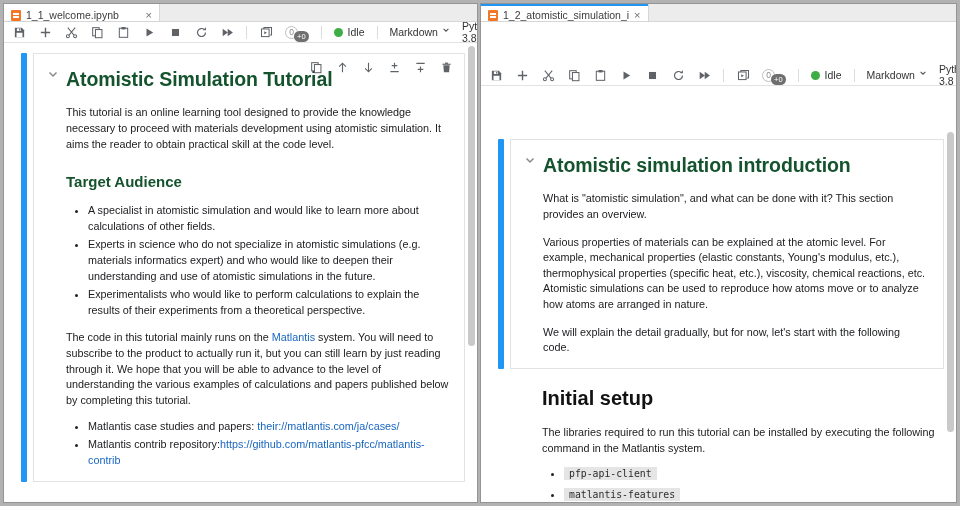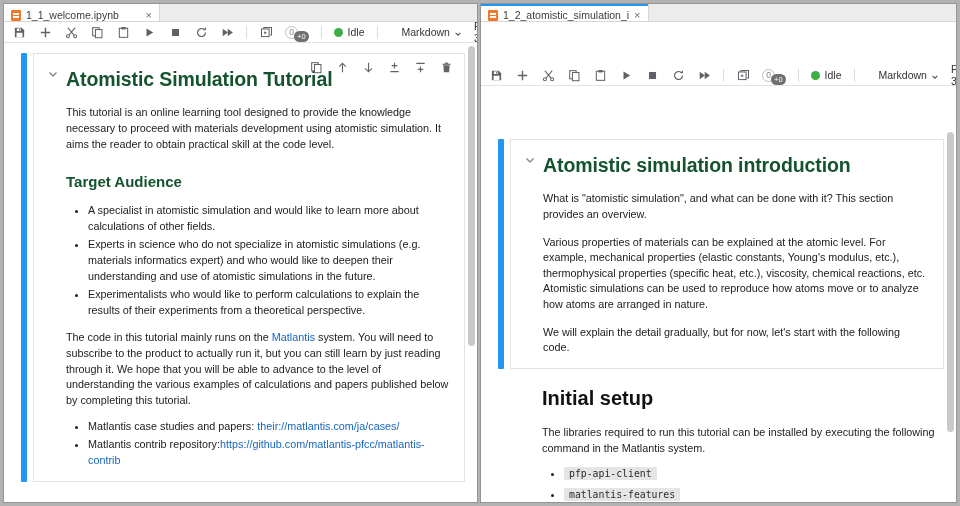--- a/index.html
+++ b/index.html
@@ -33,21 +33,21 @@
   .tbtn { flex:none; width:14px; height:14px; display:flex; align-items:center; justify-content:center; }
   .tbtn svg { width:13px; height:13px; display:block; }
   .vsep { flex:none; width:1px; height:13px; background:#dcdcdc; }
   .kcount { display:flex; align-items:center; }
   .kcircle { width:13px; height:13px; border:1px solid #bfbfbf; border-radius:50%;
     font-size:8.5px; color:#8a8a8a; display:flex; align-items:center; justify-content:center; }
   .kbadge { background:#6f6f6f; color:#fff; border-radius:7px; font-size:7.5px;
     padding:1px 3px; margin-left:-4px; transform:translateY(4px); }
   .status { display:flex; align-items:center; gap:5px; }
   .dot { width:9px; height:9px; border-radius:50%; background:#3fad46; }
-  .modesel { display:flex; align-items:flex-end; gap:4px;margin-left:12px; }
+  .modesel { display:flex; align-items:flex-start; gap:4px; }
   .right-group { margin-left:auto; display:flex; align-items:center; gap:10px; }
 
   
   .content { flex:1; position:relative; overflow:hidden; padding-top:10px;
     font-size:10.8px; line-height:1.45; color:#202124; }
   .cellrow { display:flex; margin:0 12px 0 17px; }
   .selbar { flex:none; width:6px; background:#2196f3; border-radius:1px; }
   .cellbox { flex:1; margin-left:6px; border:1px solid #e2e2e2; position:relative;
     padding:9px 14px 12px 32px; background:#fff; }
   .caret { position:absolute; left:14px; top:15px; }

